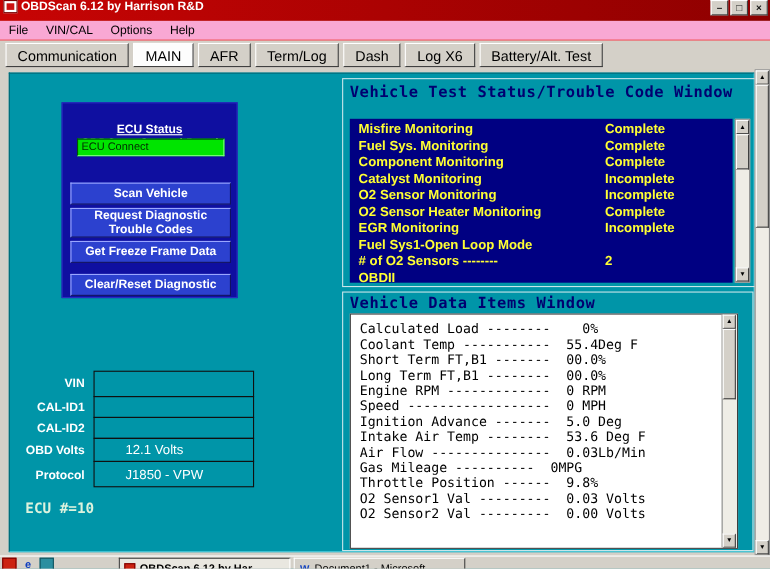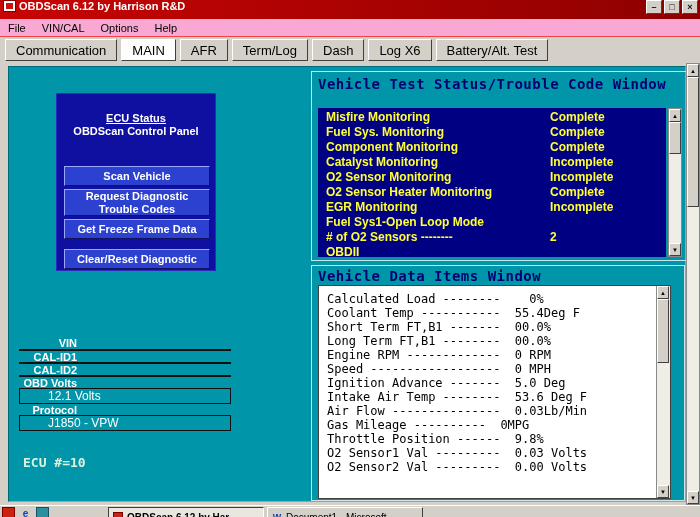--- a/index.html
+++ b/index.html
@@ -51,21 +51,21 @@
     color:#fff; font-weight:bold; font-size:11px; text-decoration:underline; }
   .ecu-field { position:absolute; left:13px; top:32px; width:134px; height:16px; background:#00e400;
     border:1px solid; border-color:#005500 #7dff7d #7dff7d #005500;
     font-size:10px; color:#002a00; line-height:14px; padding-left:3px; }
   .cp-btn { position:absolute; left:7px; width:146px; background:#2c41cf; border:1px solid;
     border-color:#9aa6ff #12125e #12125e #9aa6ff; color:#fff; font-size:11px; font-weight:bold;
     display:flex; align-items:center; justify-content:center; text-align:center; line-height:1.15; }
 
   
   .veh-info { position:absolute; left:10px; top:270px; width:212px; display:flex; flex-direction:column; }
-  .vi-row { display:flex;flex-direction:column; }
+  .vi-row { display:flex; }
   .vi-label { width:66px; color:#fff; font-weight:bold; font-size:11px; display:flex;
     align-items:center; justify-content:flex-end; padding-right:8px; }
   .vi-box { flex:1; border:1px solid #101010; display:flex; align-items:center;
     color:#fff; font-size:12px; padding-left:6px; }
   .vi-row + .vi-row .vi-box { margin-top:-1px;padding-left:28px; }
   .ecu-line { position:absolute; left:14px; top:388px; color:#ddf3de; font-weight:bold;
     font-size:13px; font-family:"DejaVu Sans Mono", monospace; }
 
   
   .frame { position:absolute; border:1px solid #c8e6ea; }
@@ -138,20 +138,21 @@
   <div class="tab">Log X6</div>
   <div class="tab">Battery/Alt. Test</div>
 </div>
 
 <div class="main">
   <div class="teal">
 
     <div class="control-panel">
       <div class="cp-title">OBDScan Control Panel</div>
       <div class="cp-status-label">ECU Status</div>
+      <div class="ecu-field">ECU Connect</div>
       <div class="cp-btn" style="top:72px;height:20px;">Scan Vehicle</div>
       <div class="cp-btn" style="top:95px;height:27px;">Request Diagnostic Trouble Codes</div>
       <div class="cp-btn" style="top:125px;height:20px;">Get Freeze Frame Data</div>
       <div class="cp-btn" style="top:155px;height:20px;">Clear/Reset Diagnostic</div>
     </div>
 
     <div class="veh-info">
       <div class="vi-row">
         <span class="vi-label">VIN</span>
         <span class="vi-box" style="height:24px;"></span>

